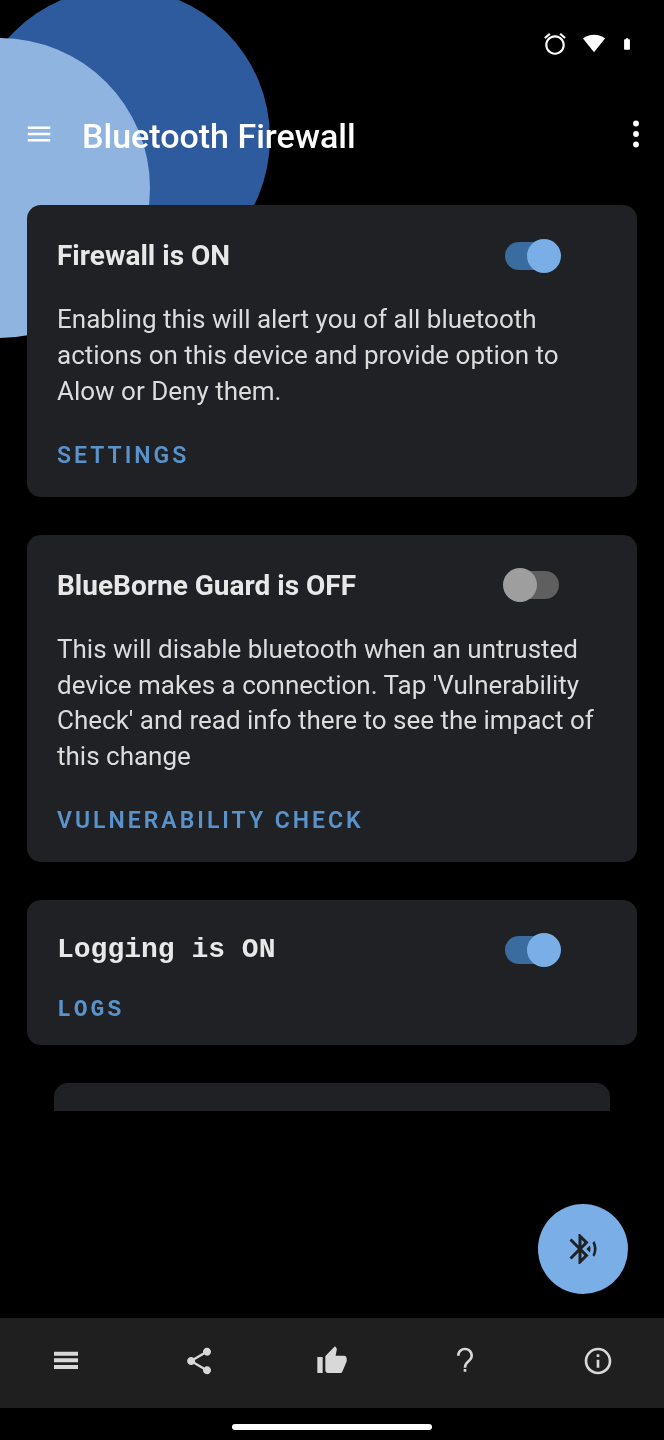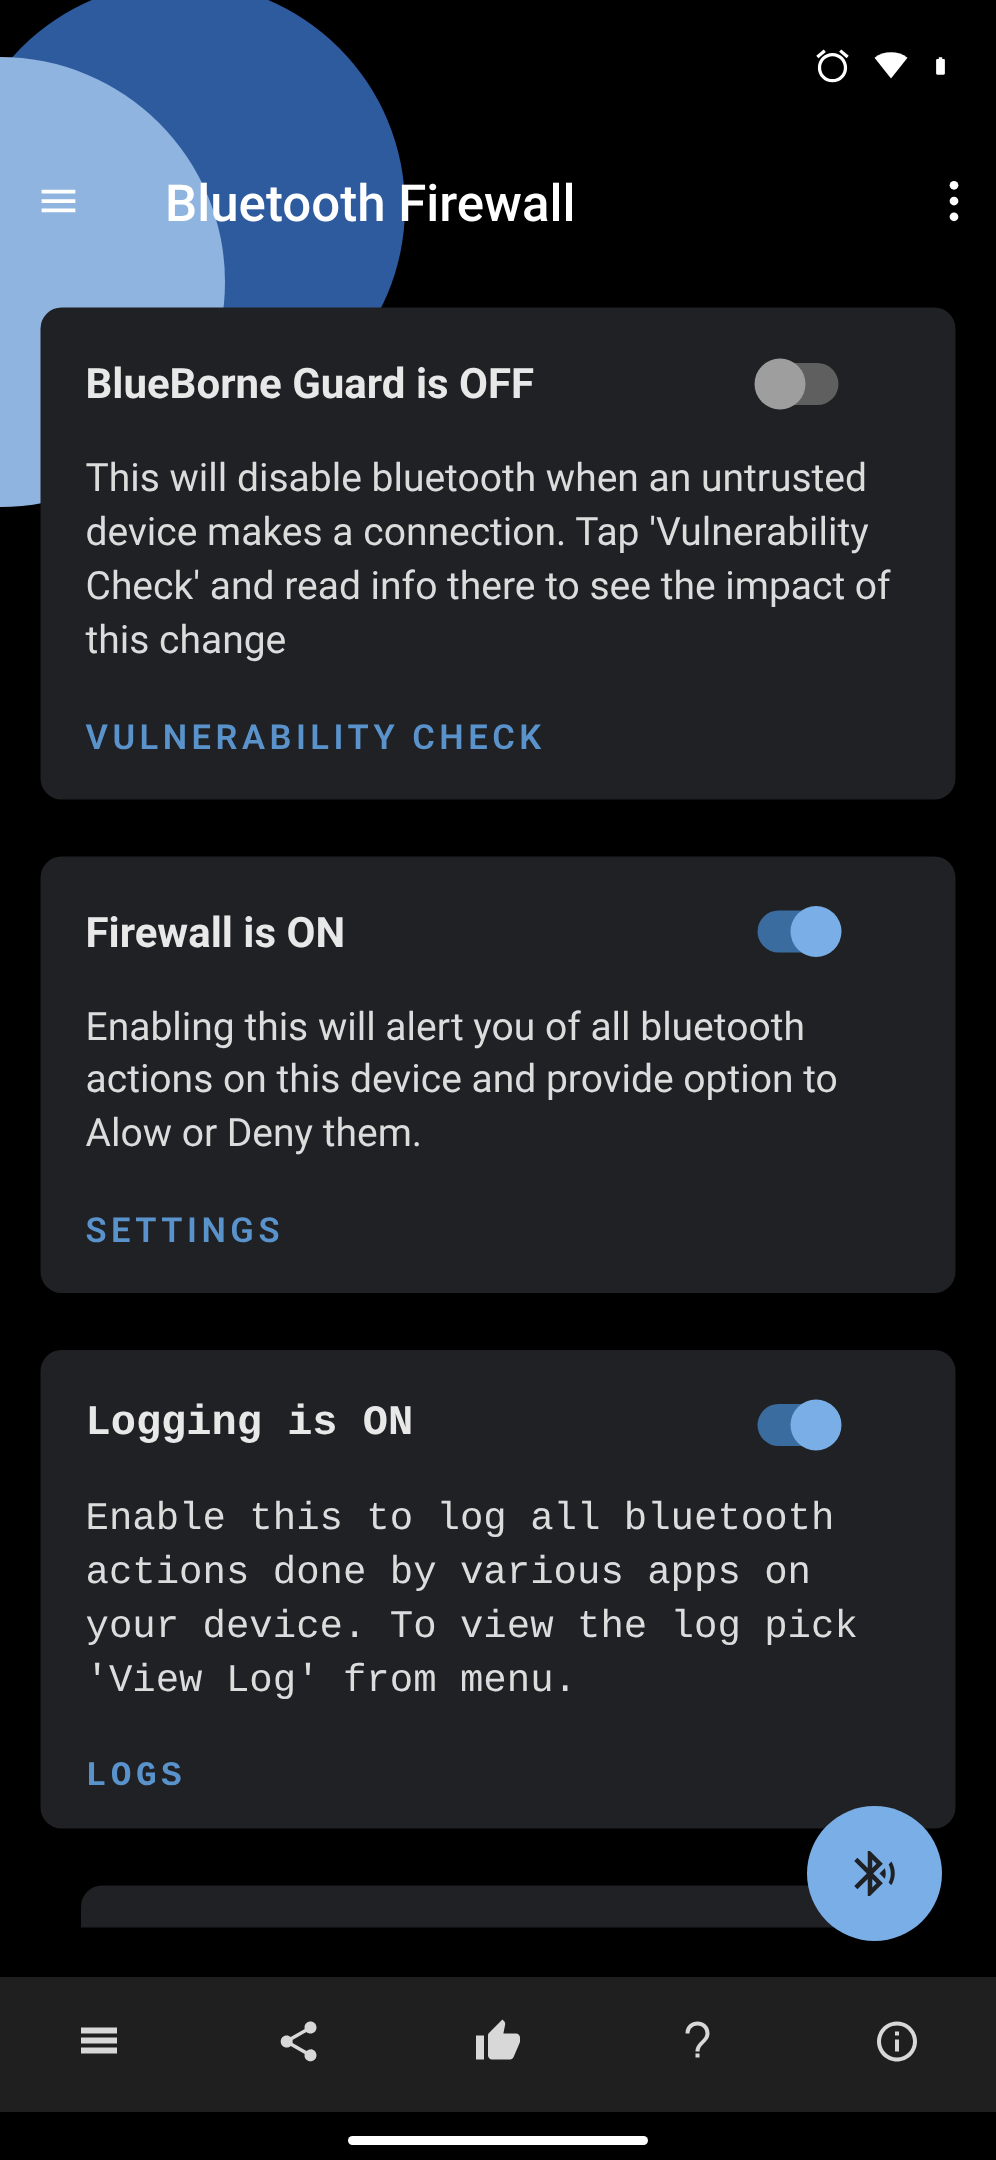--- a/index.html
+++ b/index.html
@@ -77,21 +77,21 @@
     align-items: center;
     padding: 0 24px;
     z-index: 2;
   }
   .hamburger-icon svg {
     width: 30px;
     height: 30px;
     fill: #ffffff;
   }
   .app-title {
-    margin-left: 56px;
+    margin-left: 28px;
     font-size: 34px;
     font-weight: 500;
     color: #ffffff;
   }
   .overflow-icon {
     margin-left: auto;
   }
   .overflow-icon svg {
     width: 8px;
     height: 28px;
@@ -268,42 +268,41 @@
         <circle cx="3" cy="12" r="2.5"></circle>
         <circle cx="3" cy="21" r="2.5"></circle>
       </svg>
   </span>
 </div>
 
 <div class="content">
 
   <div class="card">
     <div class="card-header">
+      <span class="card-title">Firewall is ON</span>
+      <span class="toggle toggle-on"></span>
+    </div>
+    <div class="card-desc">Enabling this will alert you of all bluetooth actions on this device and provide option to Alow or Deny them.</div>
+    <div class="card-action">SETTINGS</div>
+  </div>
+
+  <div class="card">
+    <div class="card-header">
       <span class="card-title">BlueBorne Guard is OFF</span>
       <span class="toggle toggle-off"></span>
     </div>
     <div class="card-desc">This will disable bluetooth when an untrusted device makes a connection. Tap 'Vulnerability Check' and read info there to see the impact of this change</div>
     <div class="card-action">VULNERABILITY CHECK</div>
   </div>
 
-  <div class="card">
-    <div class="card-header">
-      <span class="card-title">Firewall is ON</span>
-      <span class="toggle toggle-on"></span>
-    </div>
-    <div class="card-desc">Enabling this will alert you of all bluetooth actions on this device and provide option to Alow or Deny them.</div>
-    <div class="card-action">SETTINGS</div>
-  </div>
-
   <div class="card card-bottom-tight">
     <div class="card-header">
       <span class="card-title">Logging is ON</span>
       <span class="toggle toggle-on"></span>
     </div>
-    <div class="card-desc">Enable this to log all bluetooth actions done by various apps on your device. To view the log pick 'View Log' from menu.</div>
     <div class="card-action">LOGS</div>
   </div>
 
   <div class="card-peek"></div>
 </div>
 
 <div class="fab">
   <svg viewBox="0 0 24 24">
     <path d="M12.88 16.29l1.71-1.71-1.71-1.71v3.42zm0-8.58v3.42l1.71-1.71-1.71-1.71zM15.71 12l2.83 2.83c.18-.89.29-1.84.29-2.83s-.11-1.94-.29-2.83L15.71 12zM9 7.41l3.59 3.59H8v2h4.59L9 16.59 10.41 18 16 12.41V22h1l4.71-4.71L17.83 14l3.88-3.88L17 5.41V2h-1L10.41 6.59 9 7.41z" fill="none"></path>
     <path d="M14.24 12.01l2.32 2.32c.28-.72.44-1.51.44-2.33s-.16-1.59-.43-2.31l-2.33 2.32zm5.29-5.3l-1.26 1.26c.63 1.21.98 2.57.98 4.02s-.36 2.82-.98 4.02l1.2 1.2c.97-1.54 1.54-3.36 1.54-5.31-.01-1.89-.55-3.67-1.48-5.19zm-3.82 1L10 2H9v7.59L4.41 5 3 6.41 8.59 12 3 17.59 4.41 19 9 14.41V22h1l5.71-5.71-4.3-4.29 4.3-4.29zM11 5.83l1.88 1.88L11 9.59V5.83zm1.88 10.46L11 18.17v-3.76l1.88 1.88z"></path>

